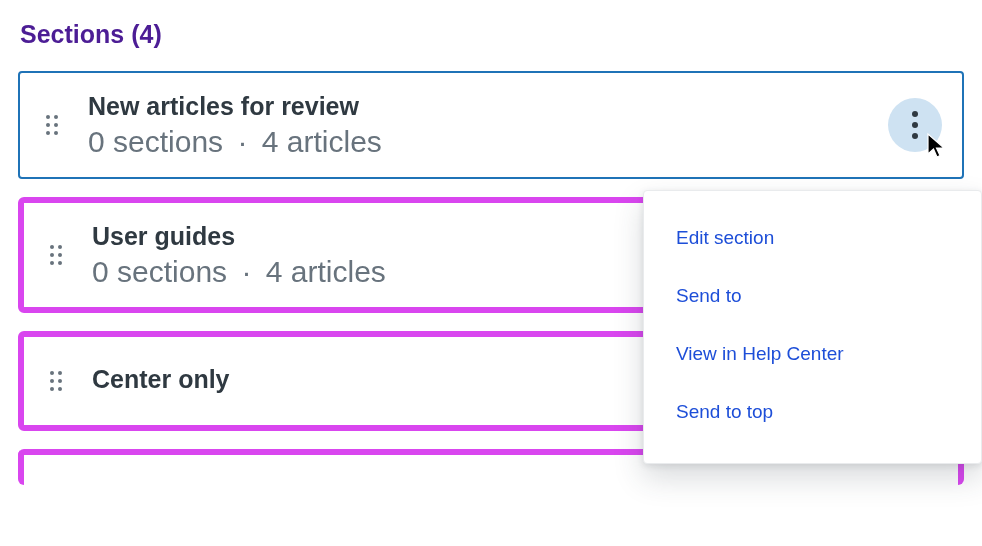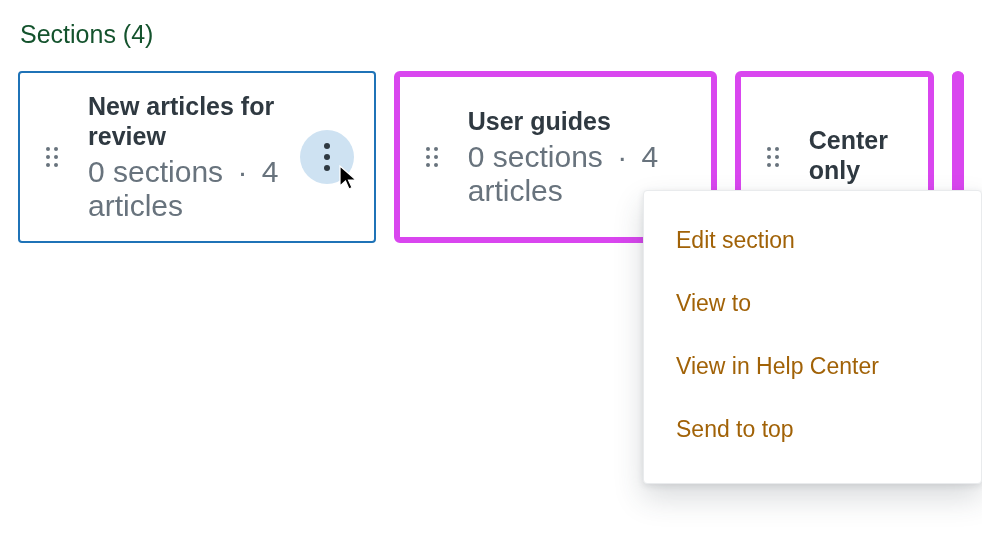--- a/index.html
+++ b/index.html
@@ -12,26 +12,27 @@
     background: #fff;
     color: #2f3941;
     overflow: hidden;
   }
   .container {
     padding: 20px 18px 0 18px;
     position: relative;
   }
   .heading {
     font-size: 25px;
-    font-weight: 400;
-    color: #14532d;
+    font-weight: 700;
+    color: #4c1d95;
     margin: 0 0 22px 2px;
   }
   .cards {
     display: flex;
+    flex-direction: column;
     gap: 18px;
   }
   .card {
     display: flex;
     align-items: center;
     border: 6px solid #d946ef;
     border-radius: 6px;
     padding: 18px 20px 18px 22px;
     background: #fff;
     position: relative;
@@ -109,22 +110,22 @@
     width: 339px;
     background: #fff;
     border: 1px solid #e9ebed;
     border-radius: 4px;
     box-shadow: 0 14px 30px rgba(47,57,65,0.18), 0 2px 6px rgba(47,57,65,0.12);
     padding: 18px 0 22px 0;
     z-index: 10;
   }
   .menu-item {
     padding: 18px 32px;
-    font-size: 23px;
-    color: #a16207;
+    font-size: 19px;
+    color: #1d4ed8;
     cursor: pointer;
   }
   
   .card.placeholder {
     min-height: 36px;
     padding: 0;
     border-top-left-radius: 6px;
     border-top-right-radius: 6px;
     border-bottom: none;
   }
@@ -216,18 +217,18 @@
         <div class="card-title">Center only</div>
       </div>
     </div>
 
     <div class="card placeholder"></div>
 
   </div>
 
   <div class="menu">
     <div class="menu-item">Edit section</div>
-    <div class="menu-item">View to</div>
+    <div class="menu-item">Send to</div>
     <div class="menu-item">View in Help Center</div>
     <div class="menu-item">Send to top</div>
   </div>
 
 </div>
 
 </body></html>

